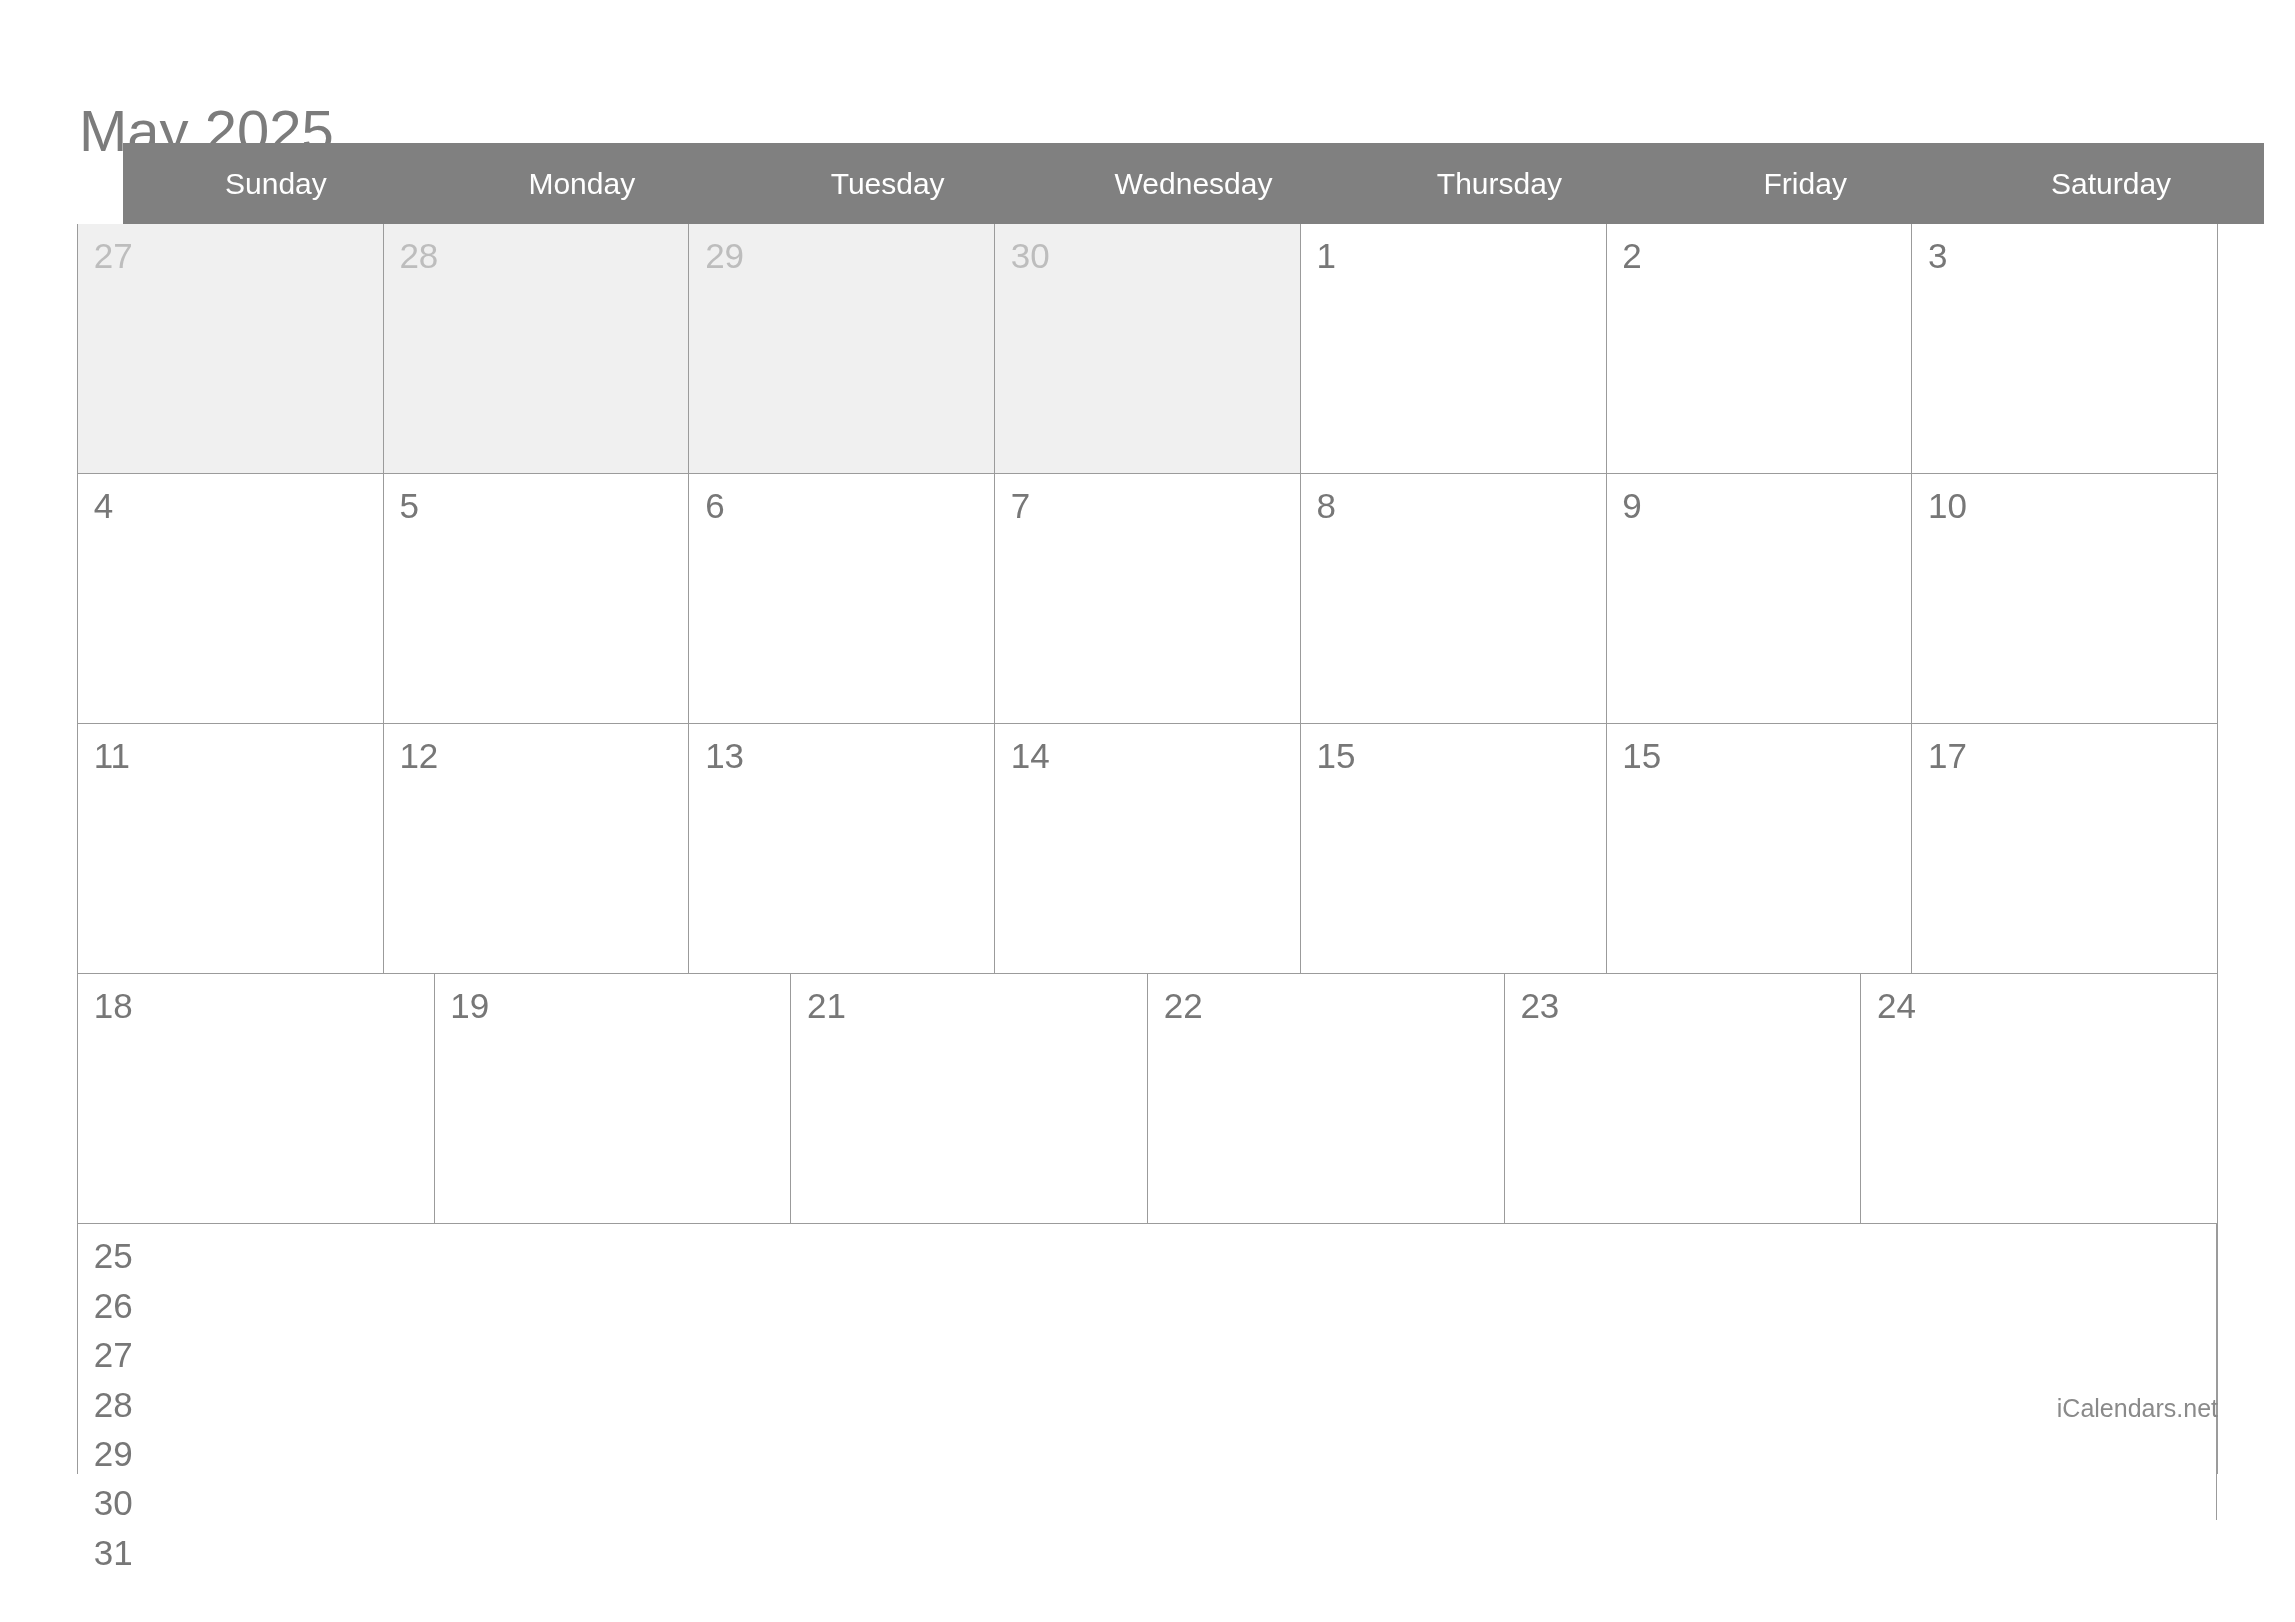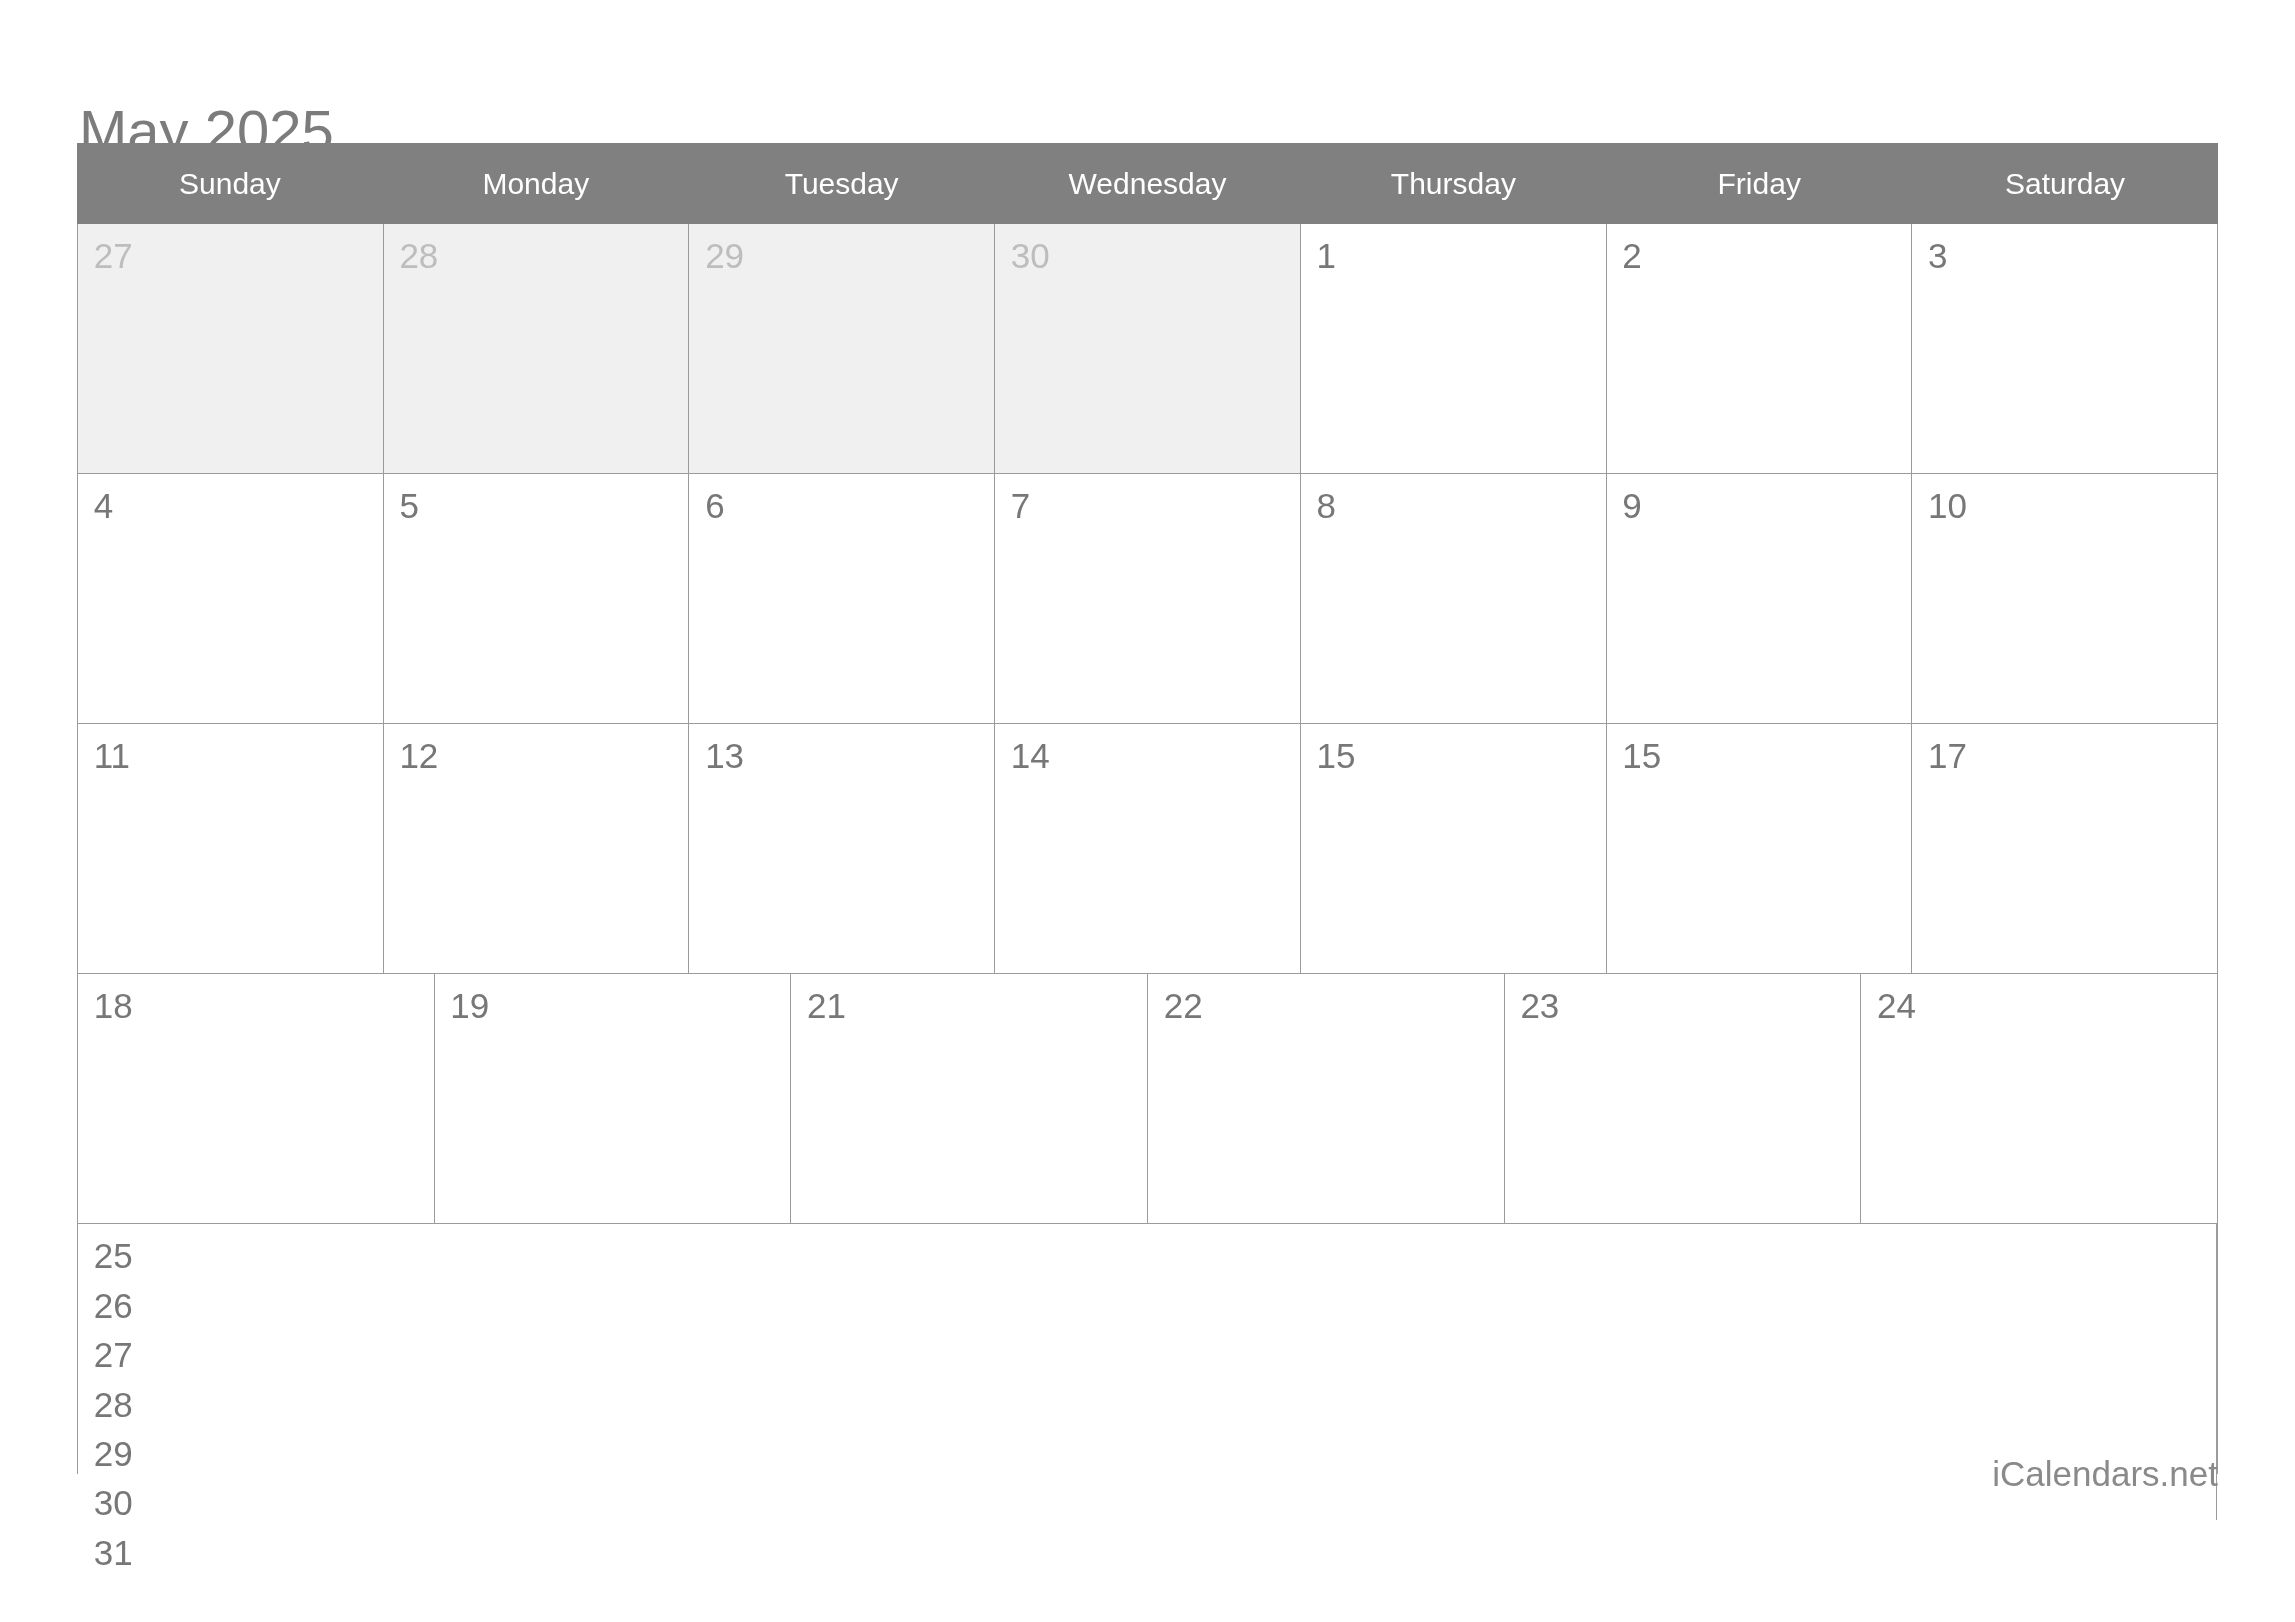--- a/index.html
+++ b/index.html
@@ -43,20 +43,21 @@
     display: flex;
     flex-direction: column;
   }
 
   .cal-head-row {
     display: flex;
     width: 100%;
     height: 81px;
     background: #808080;
     flex: 0 0 81px;
+    margin-left: 46px;
   }
 
   .cal-head-cell {
     flex: 1 1 0;
     min-width: 0;
     display: flex;
     align-items: center;
     justify-content: center;
     color: #ffffff;
     font-size: 30px;
@@ -105,22 +106,22 @@
   }
 
   .cal-day.is-out .cal-daynum {
     color: #bdbdbd;
   }
 
   
   .cal-footer {
     position: absolute;
     right: 77px;
-    top: 1456px;
-    font-size: 35px;
+    top: 1396px;
+    font-size: 25px;
     line-height: 1;
     color: #8a8a8a;
     letter-spacing: 0px;
     white-space: nowrap;
   }
 </style>
 </head>
 <body>
 
 <div class="page">

